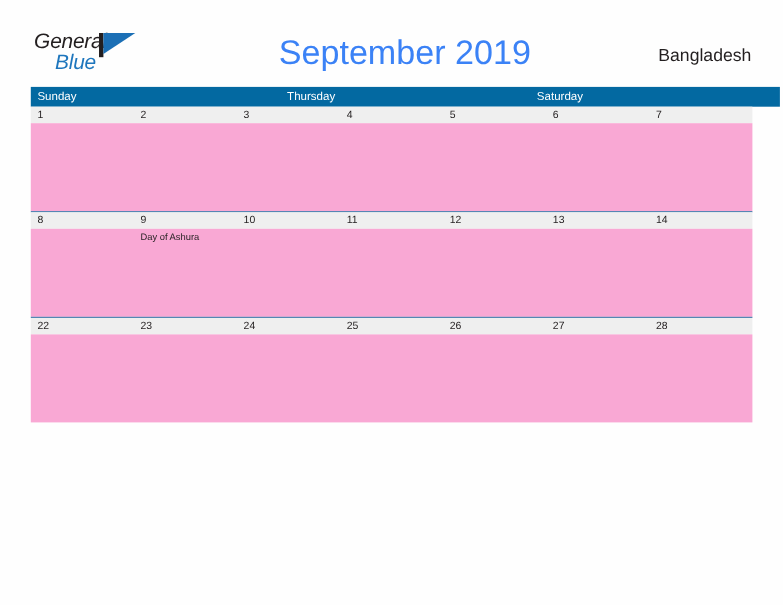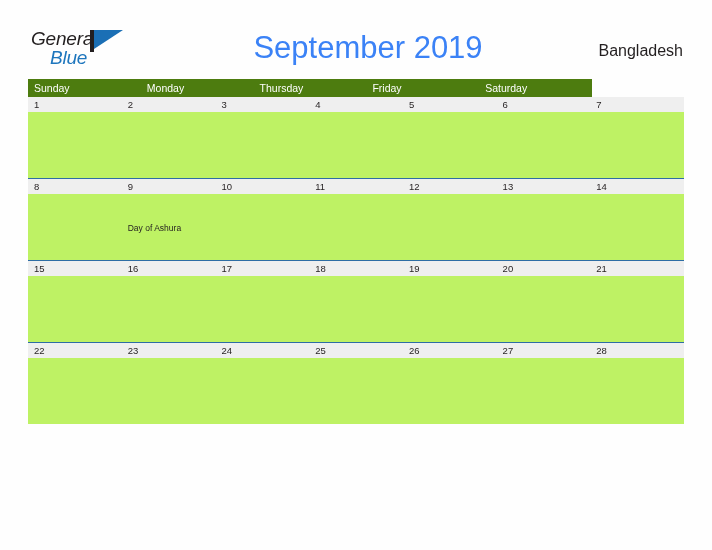--- a/index.html
+++ b/index.html
@@ -109,23 +109,23 @@
   
   .calendar {
     position: absolute;
     left: 28px;
     top: 79px;
     width: 656px;
   }
 
   .weekday-row {
     display: flex;
-    width: 564px;
+    width: 681px;
     height: 18px;
-    background: #4d7c0f;
+    background: #0369a1;
   }
   .weekday {
     flex: 1 1 0;
     font-size: 10.5px;
     color: #ffffff;
     line-height: 18px;
     padding-left: 6px;
     box-sizing: border-box;
     overflow: hidden;
     white-space: nowrap;
@@ -156,23 +156,22 @@
     color: #231f20;
     line-height: 15px;
     padding-left: 6px;
     box-sizing: border-box;
     white-space: nowrap;
   }
 
   .event-row {
     display: flex;
     width: 656px;
-    height: 66px;
-    background: #bef264;
-    align-items: center;
+    height: 80px;
+    background: #f9a8d4;
   }
   .daycell-events {
     flex: 1 1 0;
     padding: 2px 5px 0 6px;
     box-sizing: border-box;
     overflow: hidden;
   }
   .event {
     font-size: 8.5px;
     color: #231f20;
@@ -199,23 +198,21 @@
 
     <div class="title">September 2019</div>
 
     <div class="country">Bangladesh</div>
 
   </div>
 
   <div class="calendar">
     <div class="weekday-row">
         <div class="weekday">Sunday</div>
-        <div class="weekday">Monday</div>
         <div class="weekday">Thursday</div>
-        <div class="weekday">Friday</div>
         <div class="weekday">Saturday</div>
       </div>
     <div>
         <div class="week">
           <div class="week-rule first"></div>
           <div class="daynum-row">
             <div class="daycell-num">1</div>
             <div class="daycell-num">2</div>
             <div class="daycell-num">3</div>
             <div class="daycell-num">4</div>
@@ -252,41 +249,20 @@
             <div class="daycell-events"></div>
             <div class="daycell-events"></div>
             <div class="daycell-events"></div>
             <div class="daycell-events"></div>
             <div class="daycell-events"></div>
           </div>
         </div>
         <div class="week">
           <div class="week-rule"></div>
           <div class="daynum-row">
-            <div class="daycell-num">15</div>
-            <div class="daycell-num">16</div>
-            <div class="daycell-num">17</div>
-            <div class="daycell-num">18</div>
-            <div class="daycell-num">19</div>
-            <div class="daycell-num">20</div>
-            <div class="daycell-num">21</div>
-          </div>
-          <div class="event-row">
-            <div class="daycell-events"></div>
-            <div class="daycell-events"></div>
-            <div class="daycell-events"></div>
-            <div class="daycell-events"></div>
-            <div class="daycell-events"></div>
-            <div class="daycell-events"></div>
-            <div class="daycell-events"></div>
-          </div>
-        </div>
-        <div class="week">
-          <div class="week-rule"></div>
-          <div class="daynum-row">
             <div class="daycell-num">22</div>
             <div class="daycell-num">23</div>
             <div class="daycell-num">24</div>
             <div class="daycell-num">25</div>
             <div class="daycell-num">26</div>
             <div class="daycell-num">27</div>
             <div class="daycell-num">28</div>
           </div>
           <div class="event-row">
             <div class="daycell-events"></div>

